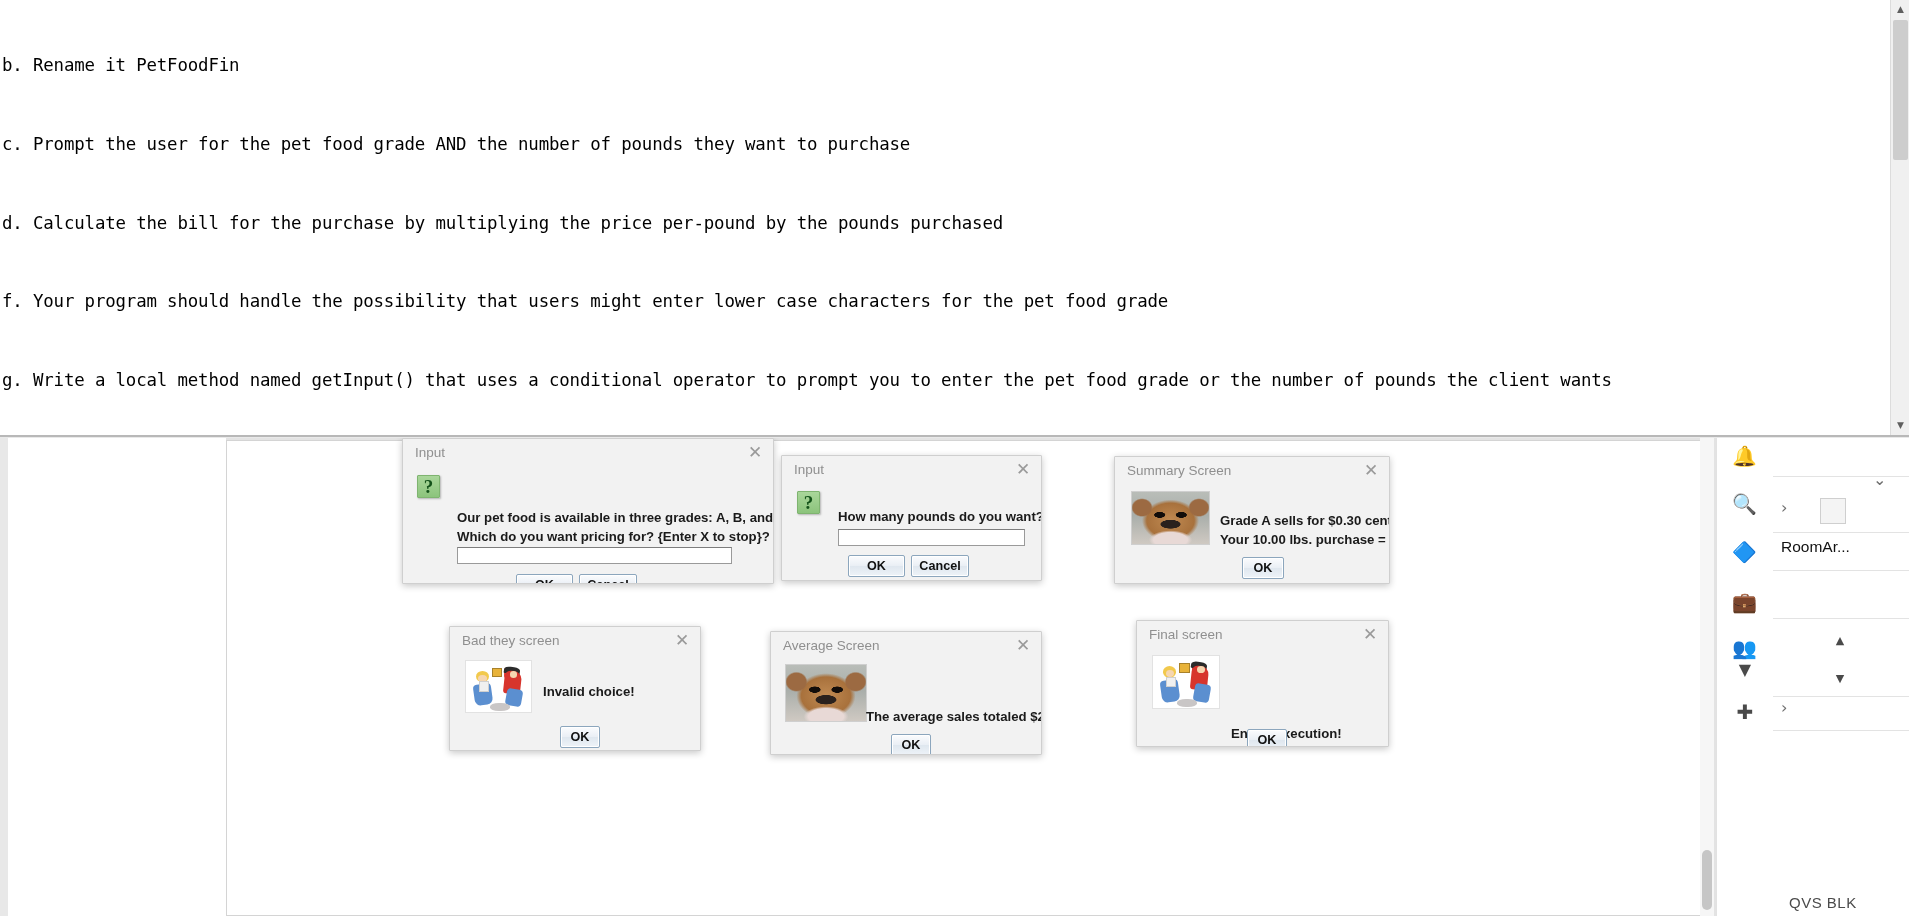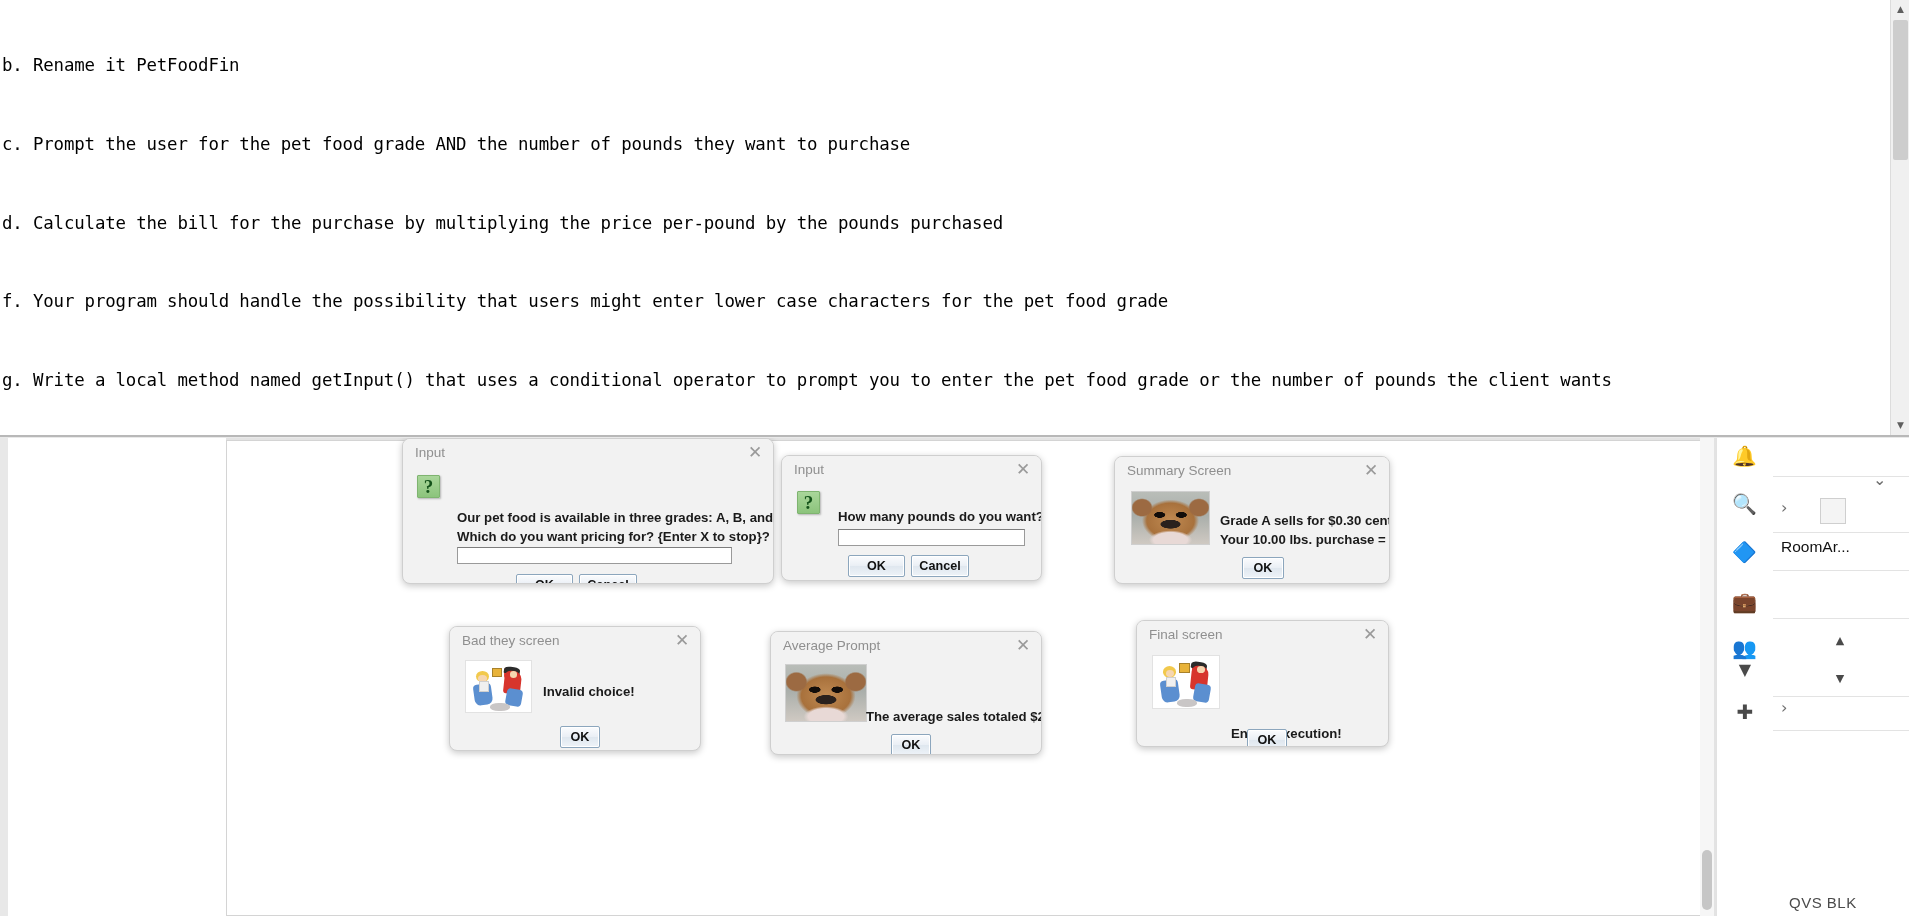--- a/index.html
+++ b/index.html
@@ -122,21 +122,21 @@
     left: 0; top: 0;
     width: 8px; height: 478px;
     background: #e8e8e8;
   }
 
   
   .dlg {
     position: absolute;
     background: #f2f2f2;
     border: 1px solid #cfcfcf;
-    border-radius: 8px;
+    border-radius: 1px;
     box-shadow: 0 2px 7px rgba(0,0,0,0.22);
     box-sizing: border-box;
     font-family: "Liberation Sans", sans-serif;
     overflow: hidden;
   }
   .dlg-title-bar {
     position: relative;
     height: 28px;
     background: #f2f2f2;
     border-bottom: none;
@@ -526,21 +526,21 @@
         </div>
         <div style="position:absolute; left:93px; top:27px;">
           <div class="dlg-msg">Invalid choice!</div>
         </div>
         <div class="dlg-btn" style="position:absolute; left:110px; top:71px; width:40px;">OK</div>
       </div>
     </div>
 
     <div class="dlg" style="left:770px; top:193px; width:272px; height:124px;">
       <div class="dlg-title-bar">
-        <div class="dlg-title">Average Prompt</div>
+        <div class="dlg-title">Average Screen</div>
         <div class="dlg-close">✕</div>
       </div>
       <div class="dlg-body">
         <div class="puppy" style="left:14px; top:4px; width:82px; height:58px;"></div>
         <div style="position:absolute; left:95px; top:47px;">
           <div class="dlg-msg">The average sales totaled $2.17</div>
         </div>
         <div class="dlg-btn" style="position:absolute; left:120px; top:74px; width:40px;">OK</div>
       </div>
     </div>

